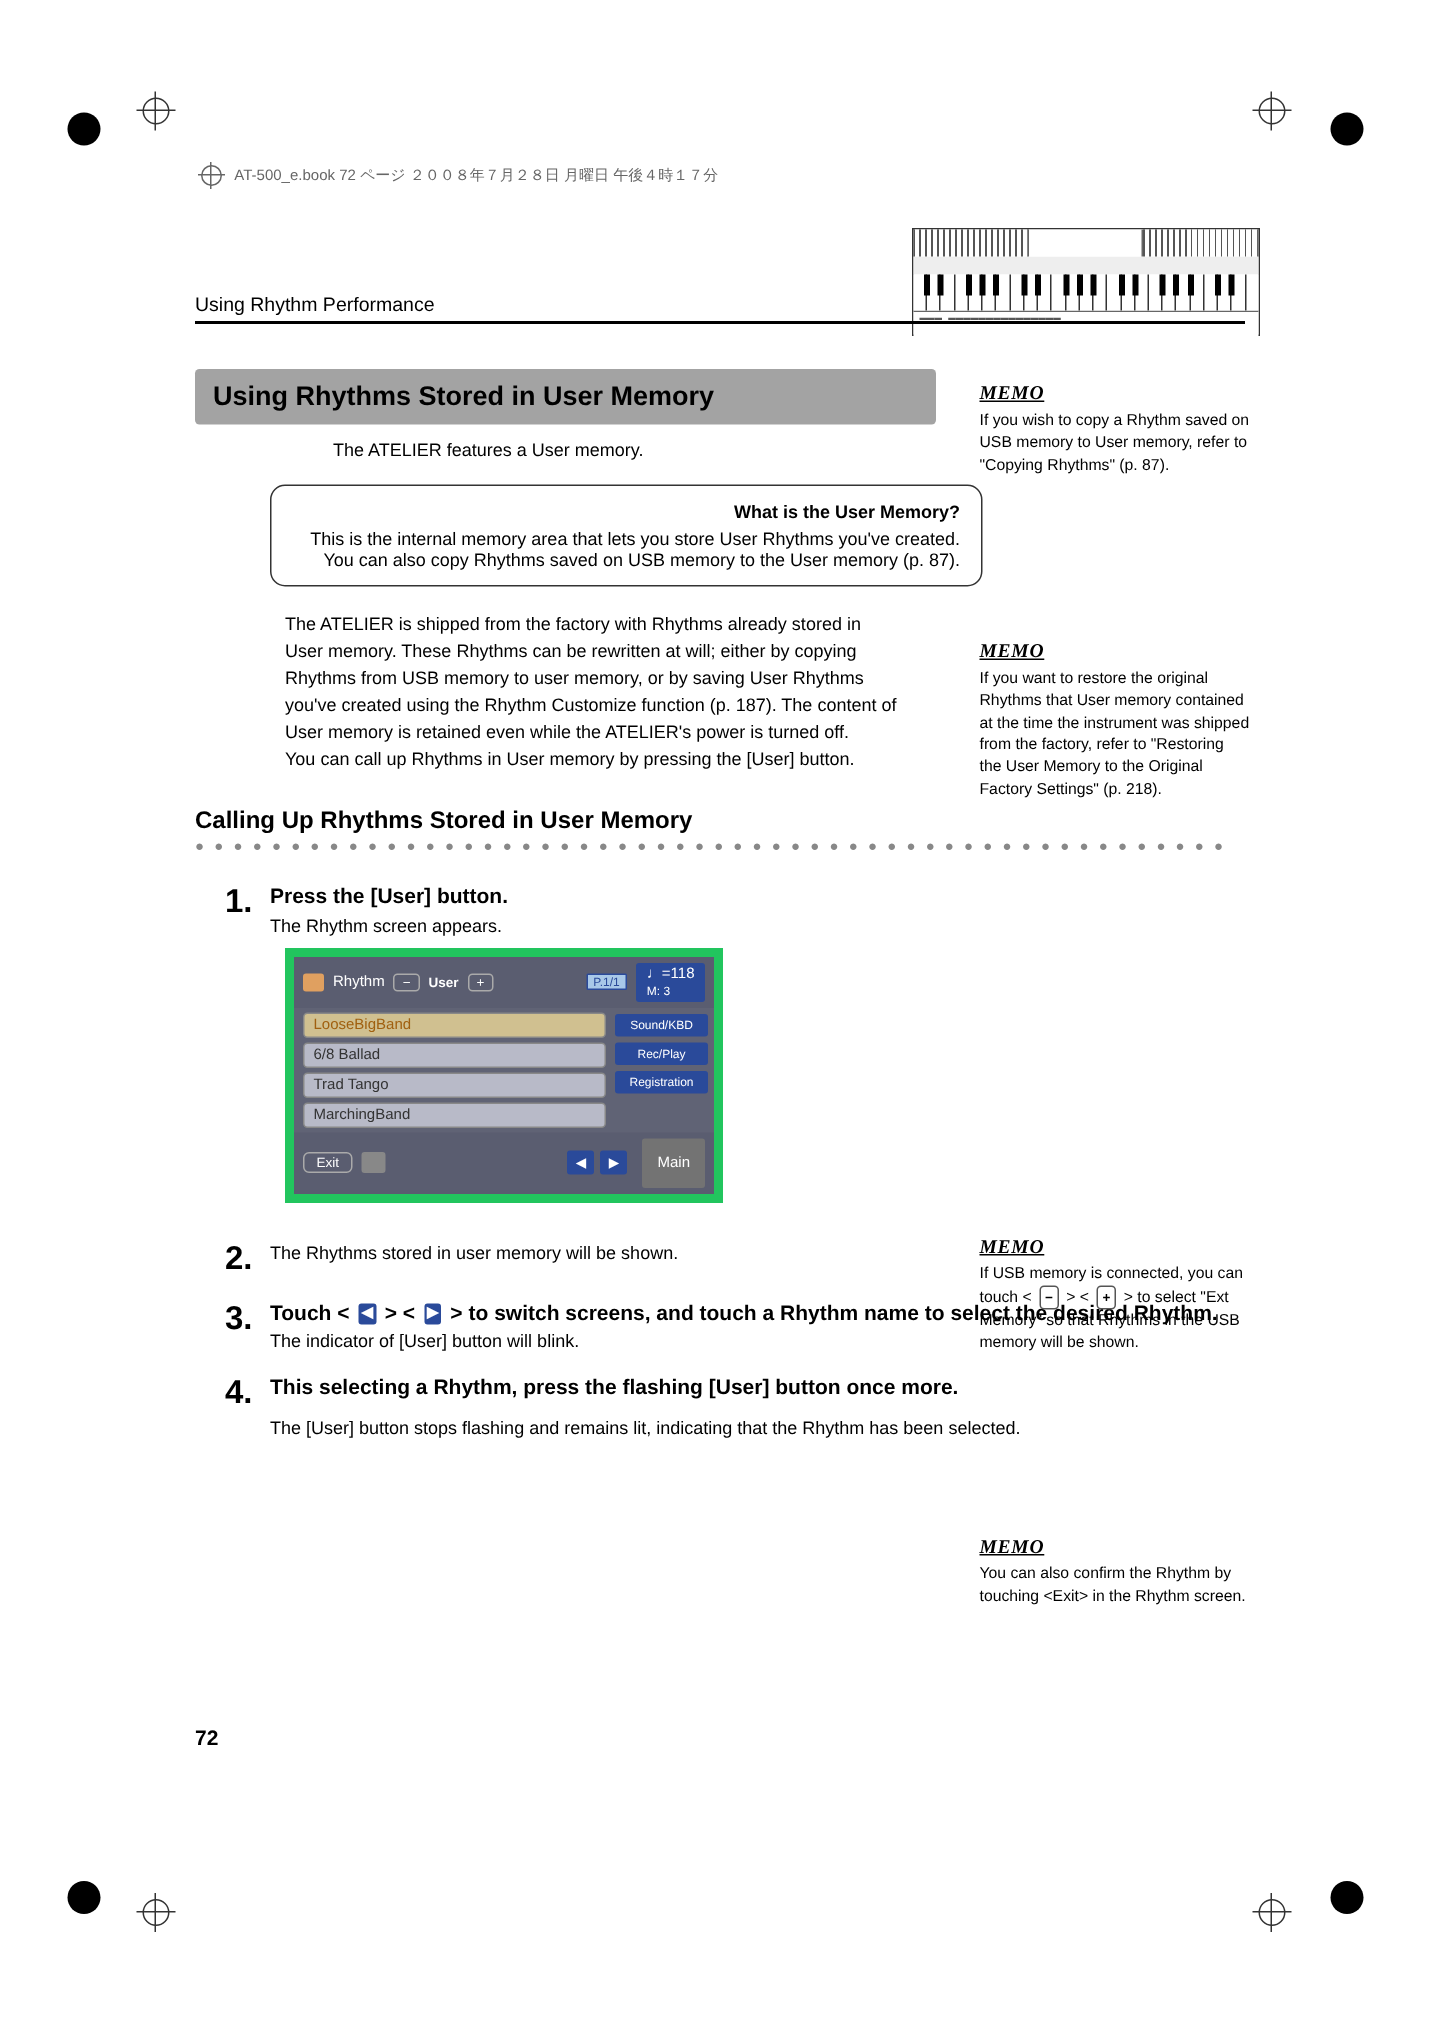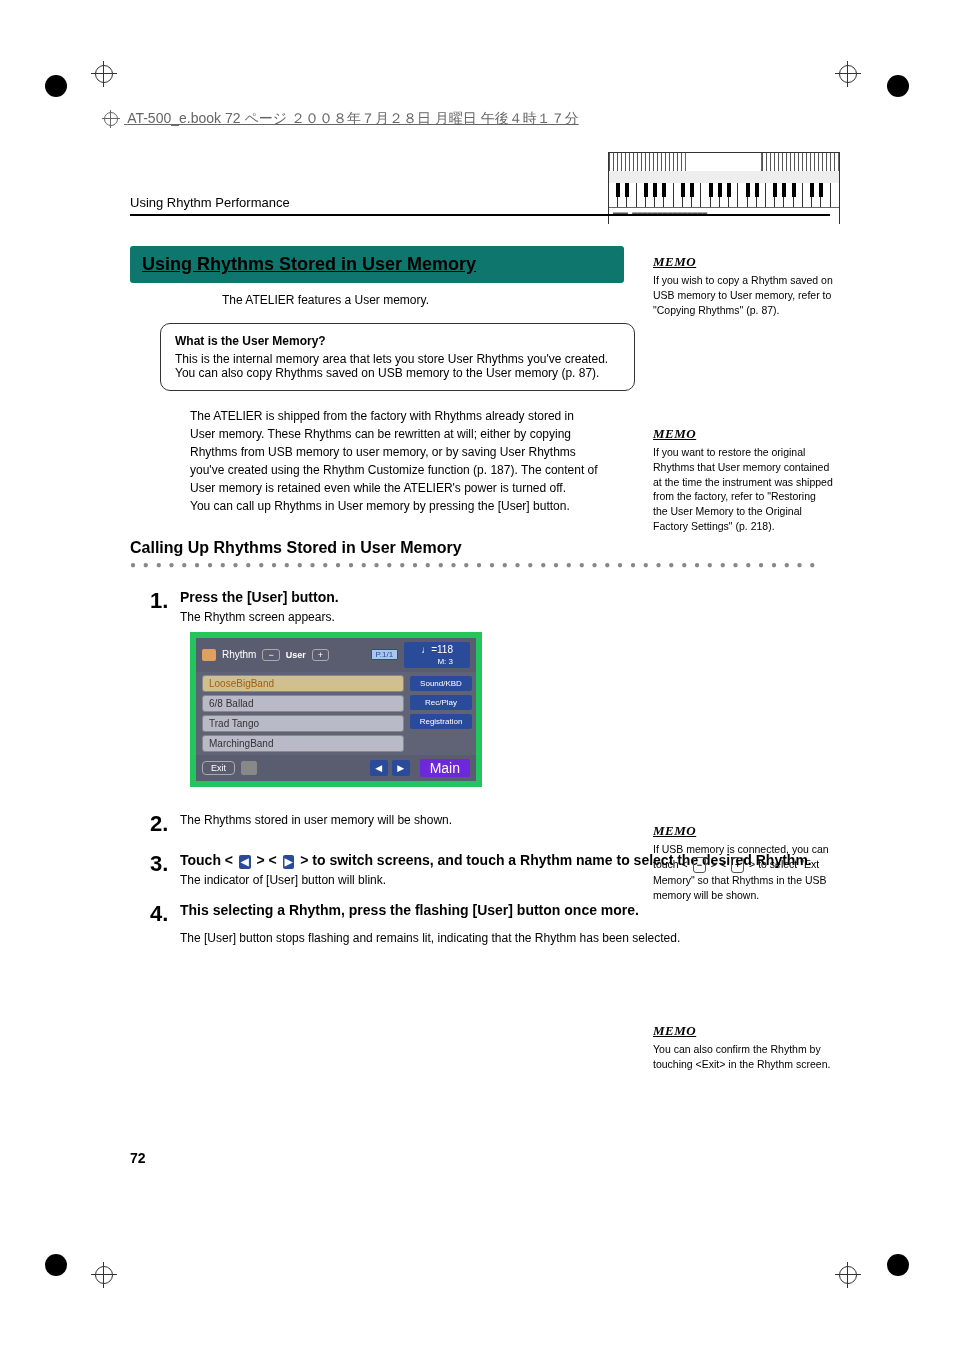--- a/index.html
+++ b/index.html
@@ -28,24 +28,23 @@
 .crop-circle::before { width: 26px; height: 1px; left: -5px; top: 7px; }
 .crop-circle::after { width: 1px; height: 26px; top: -5px; left: 7px; }
 .color-bar { position: absolute; width: 22px; height: 22px; border-radius: 50%; }
 .cb-tl { top: 75px; left: 45px; background: #000; }
 .cb-tr { top: 75px; right: 45px; background: #000; }
 .cb-bl { bottom: 75px; left: 45px; background: #000; }
 .cb-br { bottom: 75px; right: 45px; background: #000; }
 .header-line {
   position: absolute;
   top: 110px;
-  left: 104px;
-  font-size: 14px;
+  left: 134px;
+  font-size: 10px;
   color: #666;
-  text-decoration: underline;
 }
 .header-line .small-circle {
   display: inline-block;
   width: 12px; height: 12px;
   border: 1px solid #666;
   border-radius: 50%;
   vertical-align: middle;
   margin-right: 6px;
   position: relative;
 }
@@ -59,37 +58,37 @@
   top: 195px;
   left: 130px;
   width: 700px;
 }
 .section-label {
   font-size: 13px;
   margin-bottom: 4px;
 }
 .title-rule { height: 2px; background: #000; margin-bottom: 30px; }
 .section-heading {
-  background: #0f766e;
+  background: #a3a3a3;
   font-weight: bold;
   font-size: 18px;
   padding: 8px 12px;
   border-radius: 3px;
   margin-bottom: 10px;
   width: 470px;
-  text-decoration: underline;
 }
 .intro-text { font-size: 12px; margin-left: 92px; width: 410px; }
 .callout-box {
   border: 1px solid #333;
   border-radius: 10px;
   padding: 10px 14px;
-  margin: 16px 0 16px 30px;
+  margin: 16px 0 16px 50px;
   width: 445px;
   font-size: 12px;
+  text-align: right;
 }
 .callout-box .q { font-weight: bold; margin-bottom: 4px; }
 .body-para { font-size: 12px; margin-left: 60px; width: 410px; line-height: 1.5; }
 .sub-heading {
   font-weight: bold;
   font-size: 16px;
   margin: 24px 0 2px 0;
 }
 .dots { color: #888; font-size: 10px; letter-spacing: 2px; margin-bottom: 18px; }
 .step-row { display: flex; margin-bottom: 6px; margin-top: 14px; }
@@ -157,33 +156,33 @@
   padding: 4px 6px;
   background: #5a5d70;
   gap: 6px;
 }
 .ss-icon { background: #e0a060; width: 14px; height: 12px; display: inline-block; border-radius: 2px; }
 .ss-btn { border: 1px solid #aaa; border-radius: 3px; padding: 0 5px; font-size: 9px; color: #fff; }
 .ss-btn-minus { background: #5a5d70; }
 .ss-user { color: #fff; font-size: 9px; font-weight: bold; }
 .ss-btn-plus { background: #5a5d70; }
 .ss-page { background: #a8c8e8; color: #2a4a9a; border: 1px solid #2a4a9a; padding: 0 4px; font-size: 8px; border-radius: 1px; }
-.ss-tempo { background: #2a4a9a; color: #fff; padding: 2px 17px; font-size: 10px; border-radius: 2px; text-align: right; line-height: 1.1; }
+.ss-tempo { background: #2a4a9a; color: #fff; padding: 2px 7px; font-size: 10px; border-radius: 2px; text-align: left; line-height: 1.1; }
 .ss-body { display: flex; }
 .ss-list { flex: 1; }
 .ss-item { background: #b8bac8; color: #333; border: 1px solid #888; border-radius: 3px; margin: 3px 6px; padding: 2px 6px; font-size: 10px; }
 .ss-item.selected { background: #d0c090; color: #a06010; }
 .ss-side { width: 62px; padding: 4px 4px 4px 0; display: flex; flex-direction: column; gap: 4px; }
 .ss-side-btn { background: #2a4a9a; color: #fff; font-size: 8px; padding: 3px 2px; border-radius: 2px; text-align: center; }
 .ss-bottom { display: flex; align-items: center; padding: 4px 6px; gap: 6px; background: #5a5d70; }
 .ss-exit { border: 1px solid #aaa; border-radius: 4px; padding: 1px 8px; font-size: 9px; }
 .ss-grid { border: 1px solid #888; background: #888; width: 14px; height: 12px; border-radius: 2px; }
 .ss-nav { display: flex; gap: 4px; margin-left: auto; }
 .ss-arrow { background: #2a4a9a; color: #fff; width: 18px; height: 16px; display: flex; align-items: center; justify-content: center; border-radius: 2px; font-size: 9px; }
-.ss-main { background: #6d28d9; color: #fff; padding: 1px 10px; font-size: 14px; border-radius: 2px; margin-left: 4px; }
+.ss-main { background: #737373; color: #fff; padding: 11px 10px; font-size: 10px; border-radius: 2px; margin-left: 4px; }
 .keyboard-img {
   position: absolute;
   top: 152px;
   left: 608px;
   width: 230px;
   height: 70px;
   border: 1px solid #333;
   background: #fff;
   font-size: 6px;
 }

